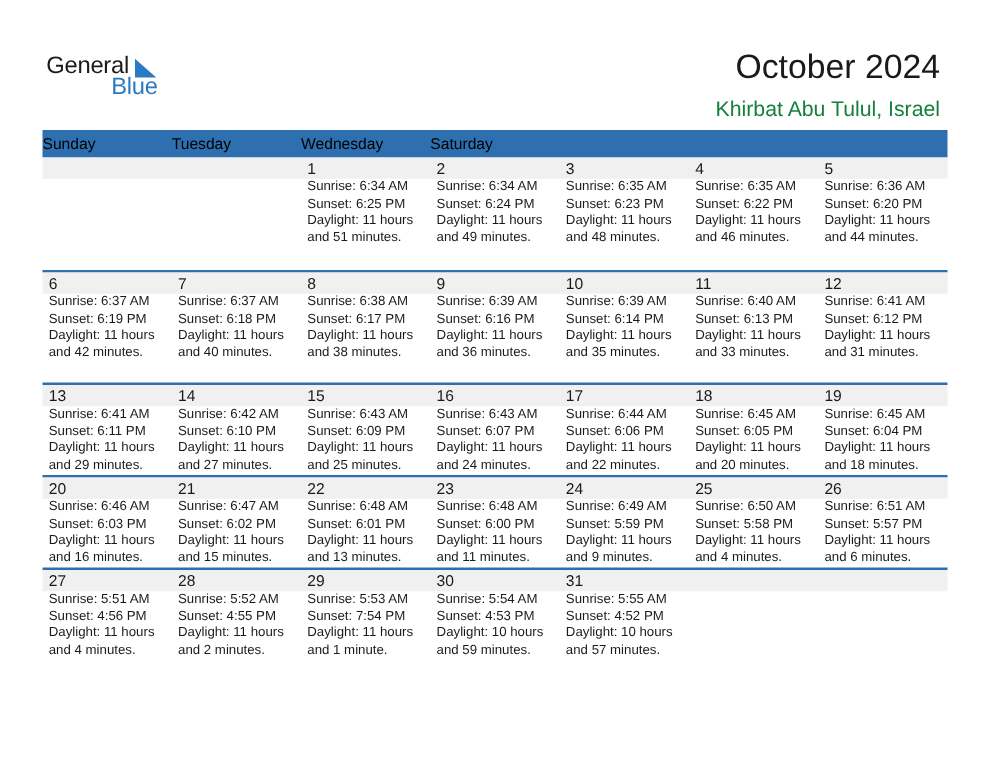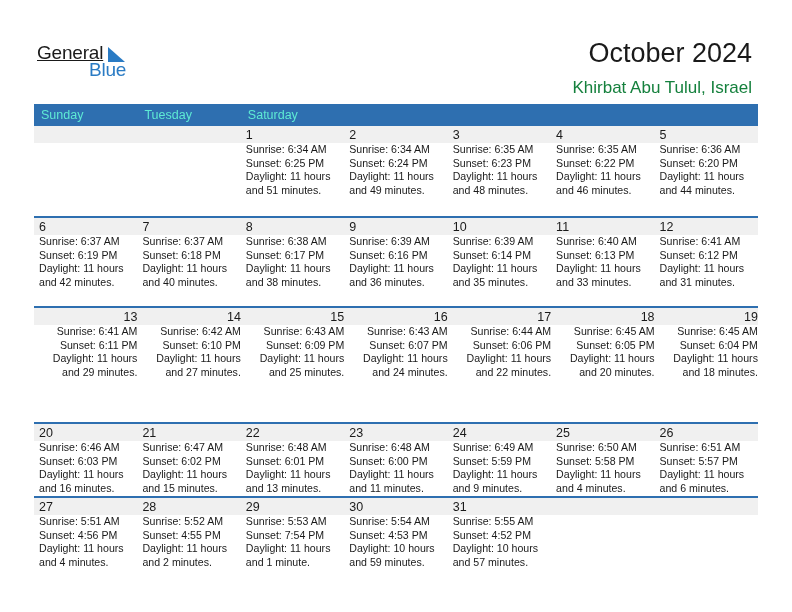--- a/index.html
+++ b/index.html
@@ -1,30 +1,30 @@
 <!DOCTYPE html>
 <html><head>
   <meta charset="utf-8">
   <style>
     * { margin: 0; padding: 0; box-sizing: border-box; }
     html, body { width: 792px; height: 612px; background: #ffffff; overflow: hidden; }
     body { position: relative; font-family: "Liberation Sans", sans-serif; color: #1a1a1a; }
 
     .logo { position: absolute; left: 37px; top: 42px; width: 100px; height: 40px; }
-    .logo .general { position: absolute; left: 0; top: 0; font-size: 19px; color: #1a1a1a; letter-spacing: -0.2px; text-decoration: underline; }
+    .logo .general { position: absolute; left: 0; top: 0; font-size: 19px; color: #1a1a1a; letter-spacing: -0.2px; }
     .logo .blue { position: absolute; left: 52px; top: 17px; font-size: 19px; color: #2a7bc4; letter-spacing: -0.2px; }
     .logo .tri { position: absolute; left: 71px; top: 5px; width: 0; height: 0;
       border-left: 17px solid transparent; border-right: 0; border-bottom: 15px solid #2a7bc4; transform: scaleX(-1); }
 
     .title { position: absolute; right: 40px; top: 38px; font-size: 27px; color: #1a1a1a; text-align: center; white-space: nowrap; }
     .subtitle { position: absolute; right: 40px; top: 78px; font-size: 17px; color: #15803d; text-align: right; white-space: nowrap; }
 
     .calendar { position: absolute; left: 34px; top: 104px; width: 724px; }
     .header-row { display: flex; height: 22px; background: #2e6fb0; }
-    .header-cell { width: 103.43px; color: #5eead4; font-size: 12.5px; padding-left: 7px; line-height: 22px; }
+    .header-cell { width: 103.43px; color: #000000; font-size: 12.5px; padding-left: 0; line-height: 22px; }
 
     .week { position: relative; height: 90px; }
     .week .day-strip { position: absolute; left: 0; top: 0; width: 724px; height: 17px; background: #f0f0f0; }
     .week.sep { border-top: 2px solid #2e6fb0; }
     .week-cells { position: relative; display: flex; }
     .cell { width: 103.43px; padding-left: 5px; }
     .day-num { font-size: 12.5px; height: 17px; line-height: 18px; color: #1a1a1a; }
     .info { font-size: 10.6px; line-height: 13.5px; color: #1a1a1a; white-space: nowrap; }
   </style>
 </head>
@@ -36,20 +36,21 @@
   <span class="blue">Blue</span>
 </div>
 
 <div class="title">October 2024</div>
 <div class="subtitle">Khirbat Abu Tulul, Israel</div>
 
 <div class="calendar">
   <div class="header-row">
     <div class="header-cell">Sunday</div>
     <div class="header-cell">Tuesday</div>
+    <div class="header-cell">Wednesday</div>
     <div class="header-cell">Saturday</div>
   </div>
   <div id="weeks">
       <div class="week">
         <div class="day-strip"></div>
         <div class="week-cells">
           <div class="cell"></div>
           <div class="cell"></div>
           <div class="cell">
             <div class="day-num">1</div>
@@ -135,21 +136,21 @@
           </div>
           <div class="cell">
             <div class="day-num">12</div>
             <div class="info">Sunrise: 6:41 AM</div>
             <div class="info">Sunset: 6:12 PM</div>
             <div class="info">Daylight: 11 hours</div>
             <div class="info">and 31 minutes.</div>
           </div>
         </div>
       </div>
-      <div class="week sep" style="height: 116px; text-align: right;">
+      <div class="week sep" style="height: 74px;">
         <div class="day-strip"></div>
         <div class="week-cells">
           <div class="cell">
             <div class="day-num">13</div>
             <div class="info">Sunrise: 6:41 AM</div>
             <div class="info">Sunset: 6:11 PM</div>
             <div class="info">Daylight: 11 hours</div>
             <div class="info">and 29 minutes.</div>
           </div>
           <div class="cell">

